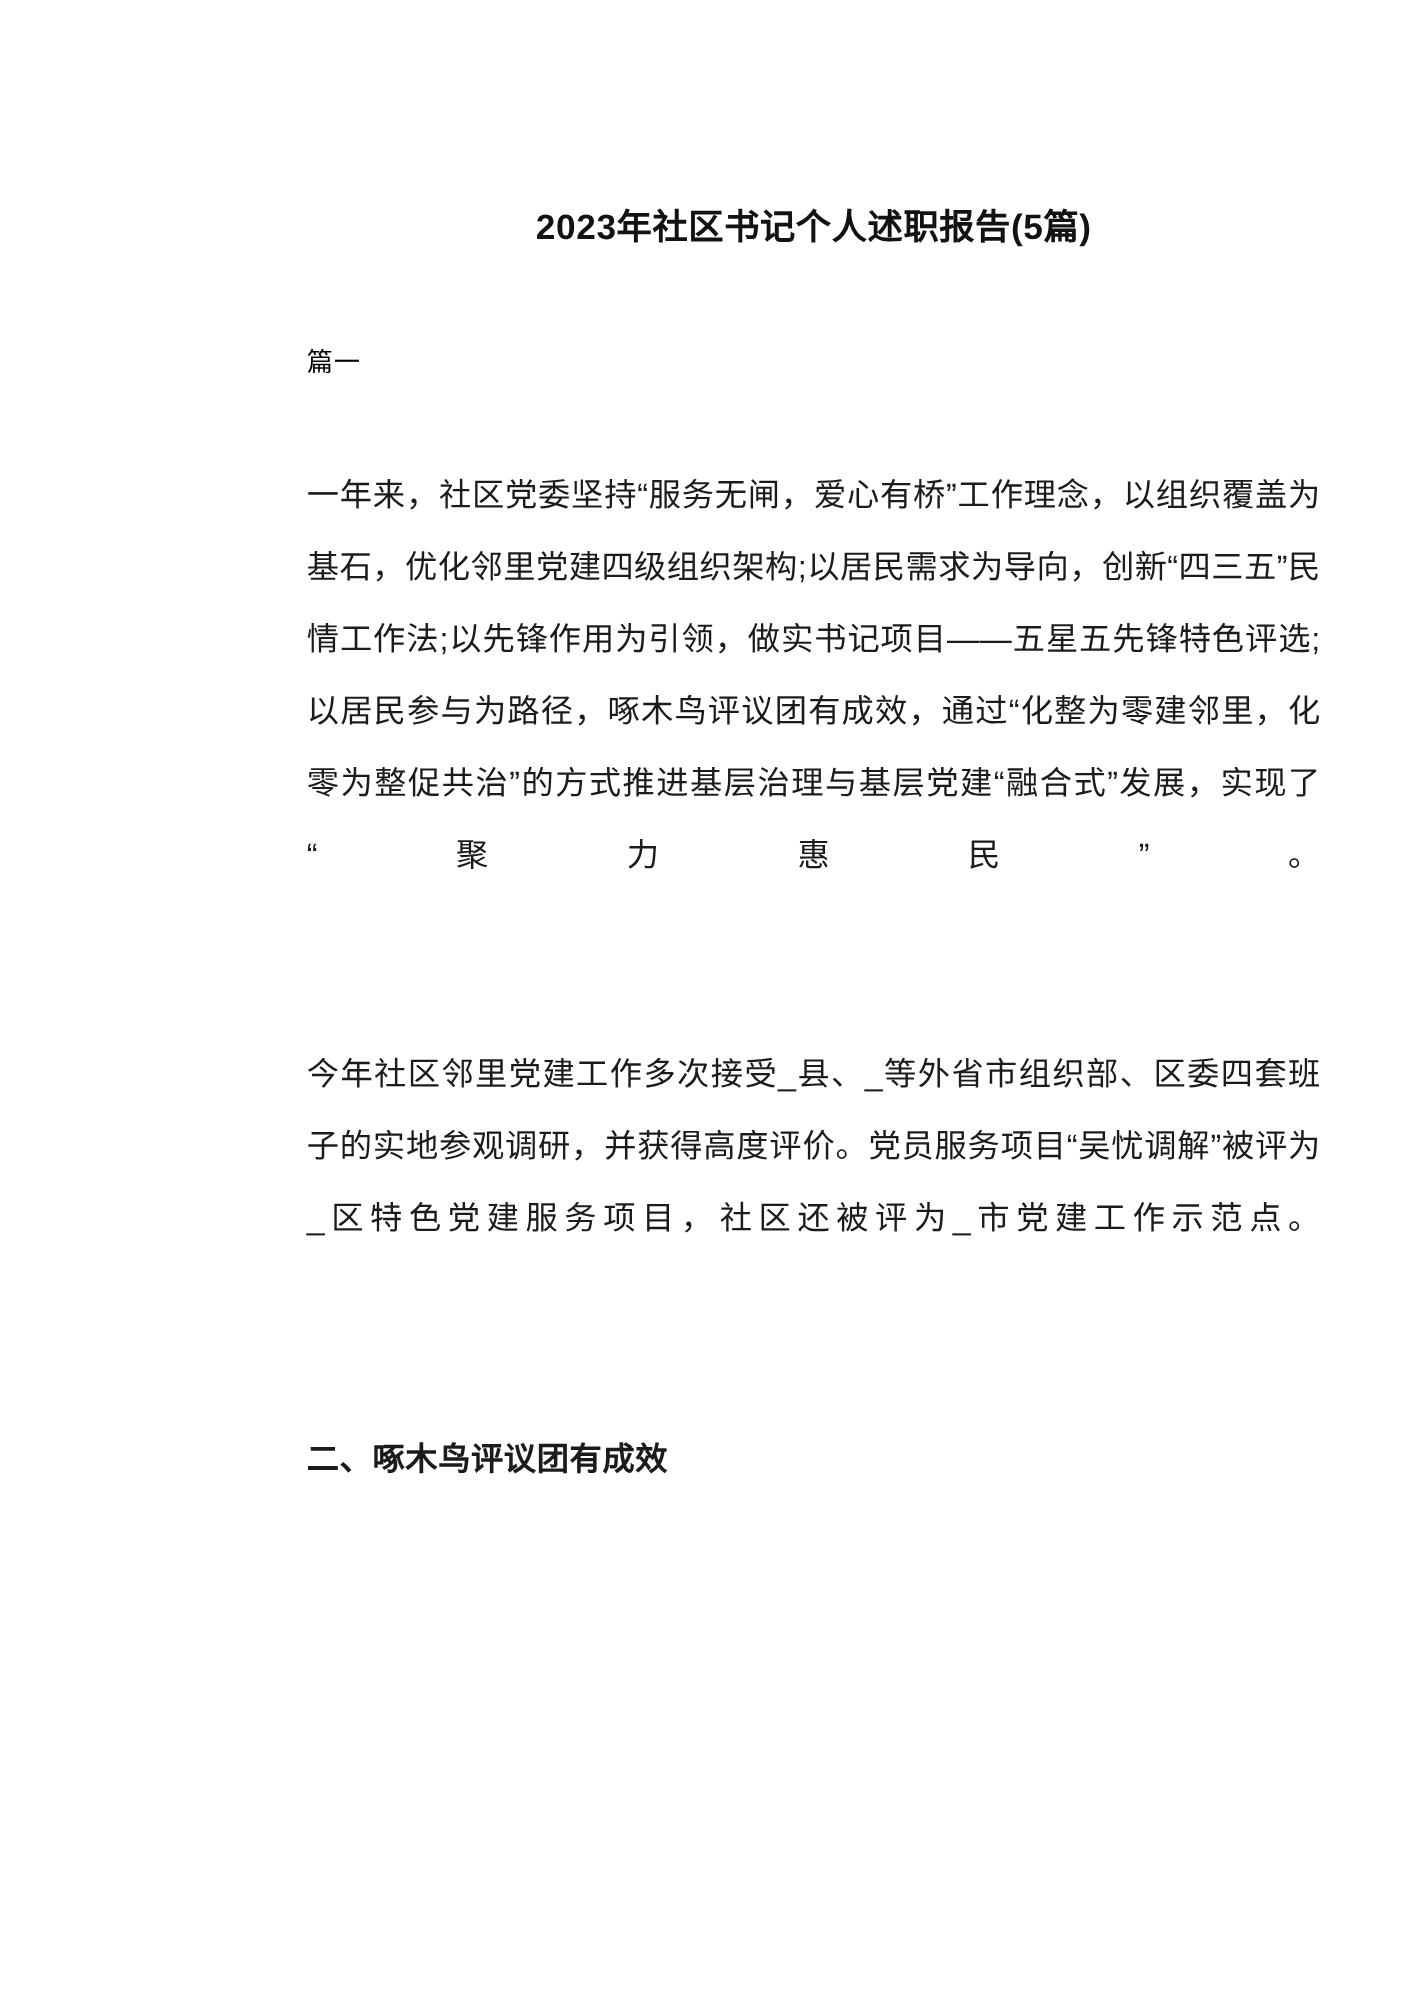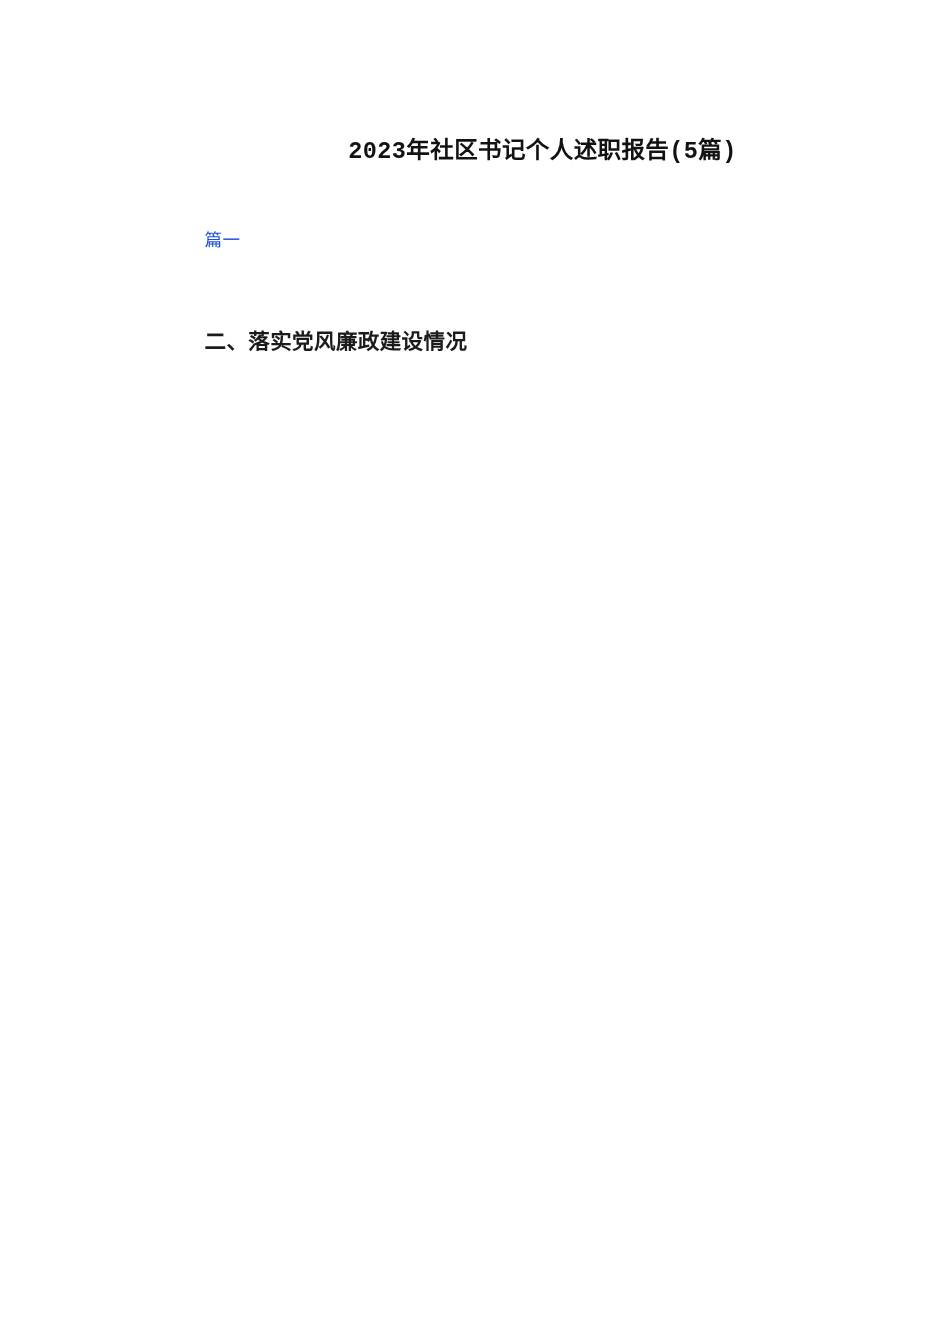--- a/index.html
+++ b/index.html
@@ -10,21 +10,21 @@
   }
 
   .page {
     position: relative;
     width: 821px;
     height: 1344px;
     margin: 0 auto;
     background: #ffffff;
     overflow: hidden;
     box-sizing: border-box;
-    font-family: Liberation Mono, monospace;
+    font-family: Liberation Sans, sans-serif;
     color: #1b1b1b;
   }
 
   
   .content {
     position: absolute;
     left: 140px;
     top: 0;
     width: 676px;   
   }
@@ -41,21 +41,21 @@
     color: #121212;
     white-space: nowrap;
   }
 
   
   .piece-label {
     margin: 0;
     padding-top: 64px;
     font-size: 17.5px;
     line-height: 1.35;
-    color: #1d4ed8;
+    color: #000000;
     letter-spacing: 0.5px;
   }
 
   
   .section-heading {
     margin: 0;
     padding-top: 21px;
     font-size: 21.5px;
     line-height: 1.5;
     letter-spacing: 0.4px;
@@ -93,19 +93,21 @@
 <body>
 
 <div class="page">
   <div class="content">
 
     <h1 class="doc-title">2023年社区书记个人述职报告(5篇)</h1>
 
     <p class="piece-label">篇一</p>
 
 
+    <p class="body-para gap-large">一年来，社区党委坚持“服务无闸，爱心有桥”工作理念，以组织覆盖为基石，优化邻里党建四级组织架构;以居民需求为导向，创新“四三五”民情工作法;以先锋作用为引领，做实书记项目——五星五先锋特色评选;以居民参与为路径，啄木鸟评议团有成效，通过“化整为零建邻里，化零为整促共治”的方式推进基层治理与基层党建“融合式”发展，实现了“聚力惠民”。</p>
 
+    <p class="body-para gap-medium">今年社区邻里党建工作多次接受_县、_等外省市组织部、区委四套班子的实地参观调研，并获得高度评价。党员服务项目“吴忧调解”被评为_区特色党建服务项目，社区还被评为_市党建工作示范点。</p>
 
-    <h2 class="section-heading spaced-top">二、落实党风廉政建设情况</h2>
+    <h2 class="section-heading spaced-top">二、啄木鸟评议团有成效</h2>
 
 
   </div>
 </div>
 
 </body></html>

